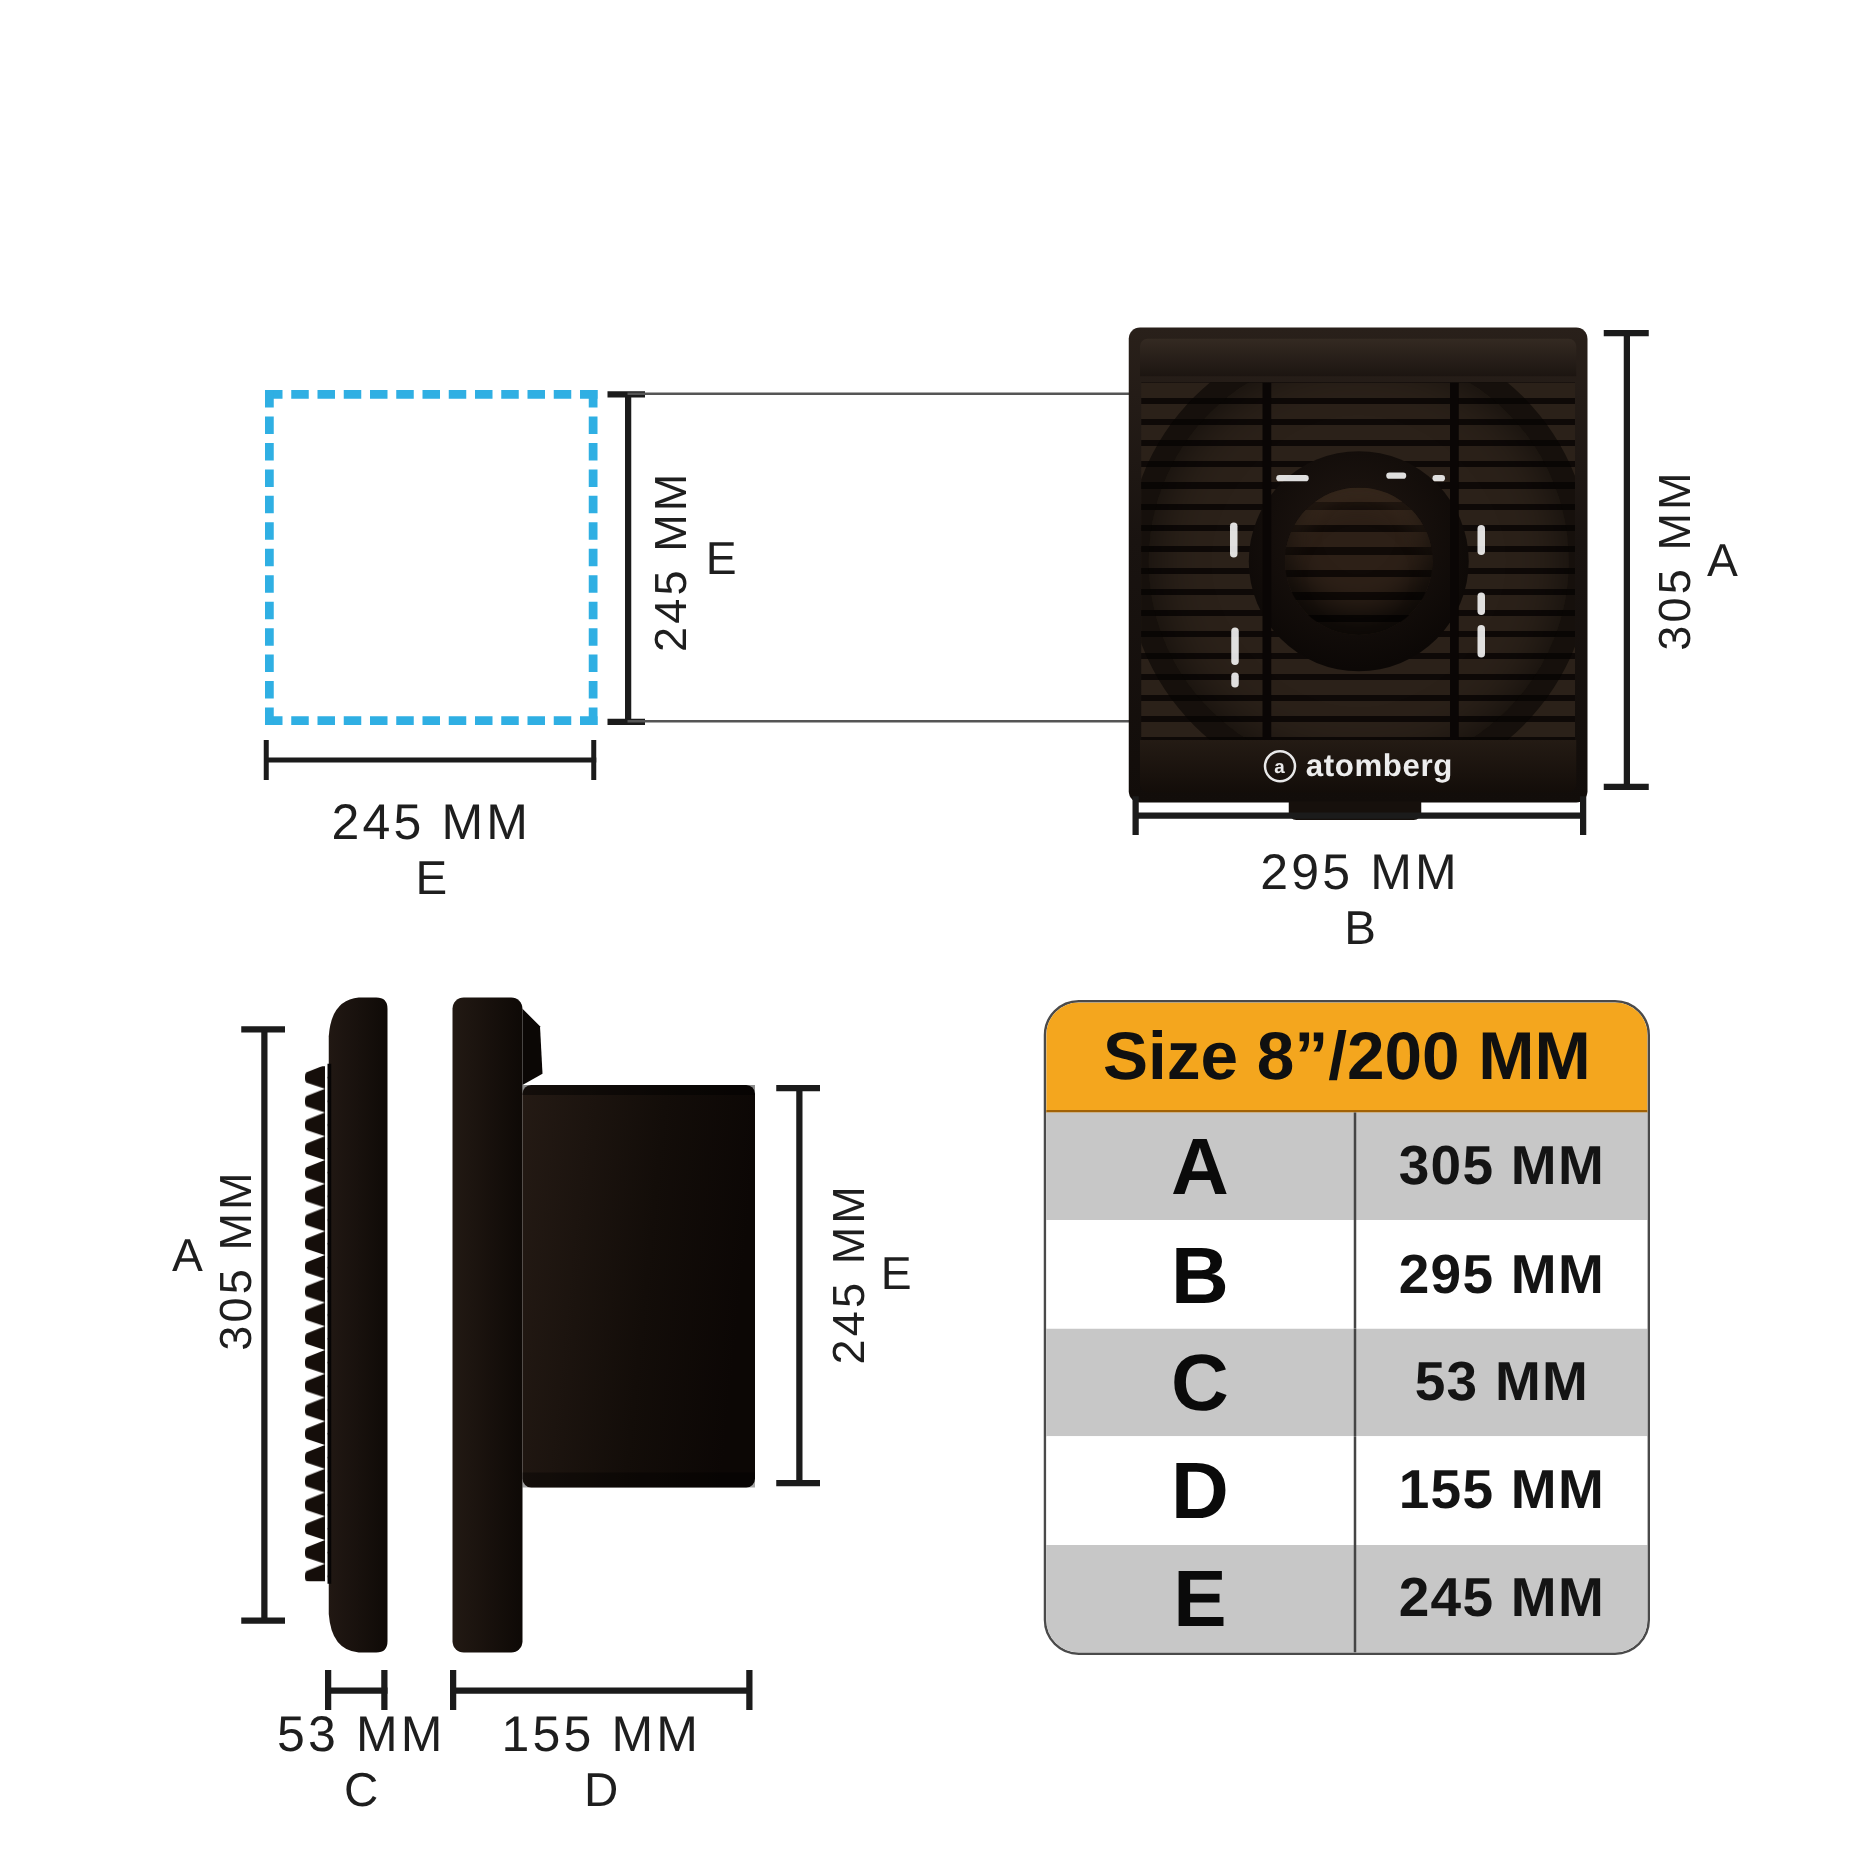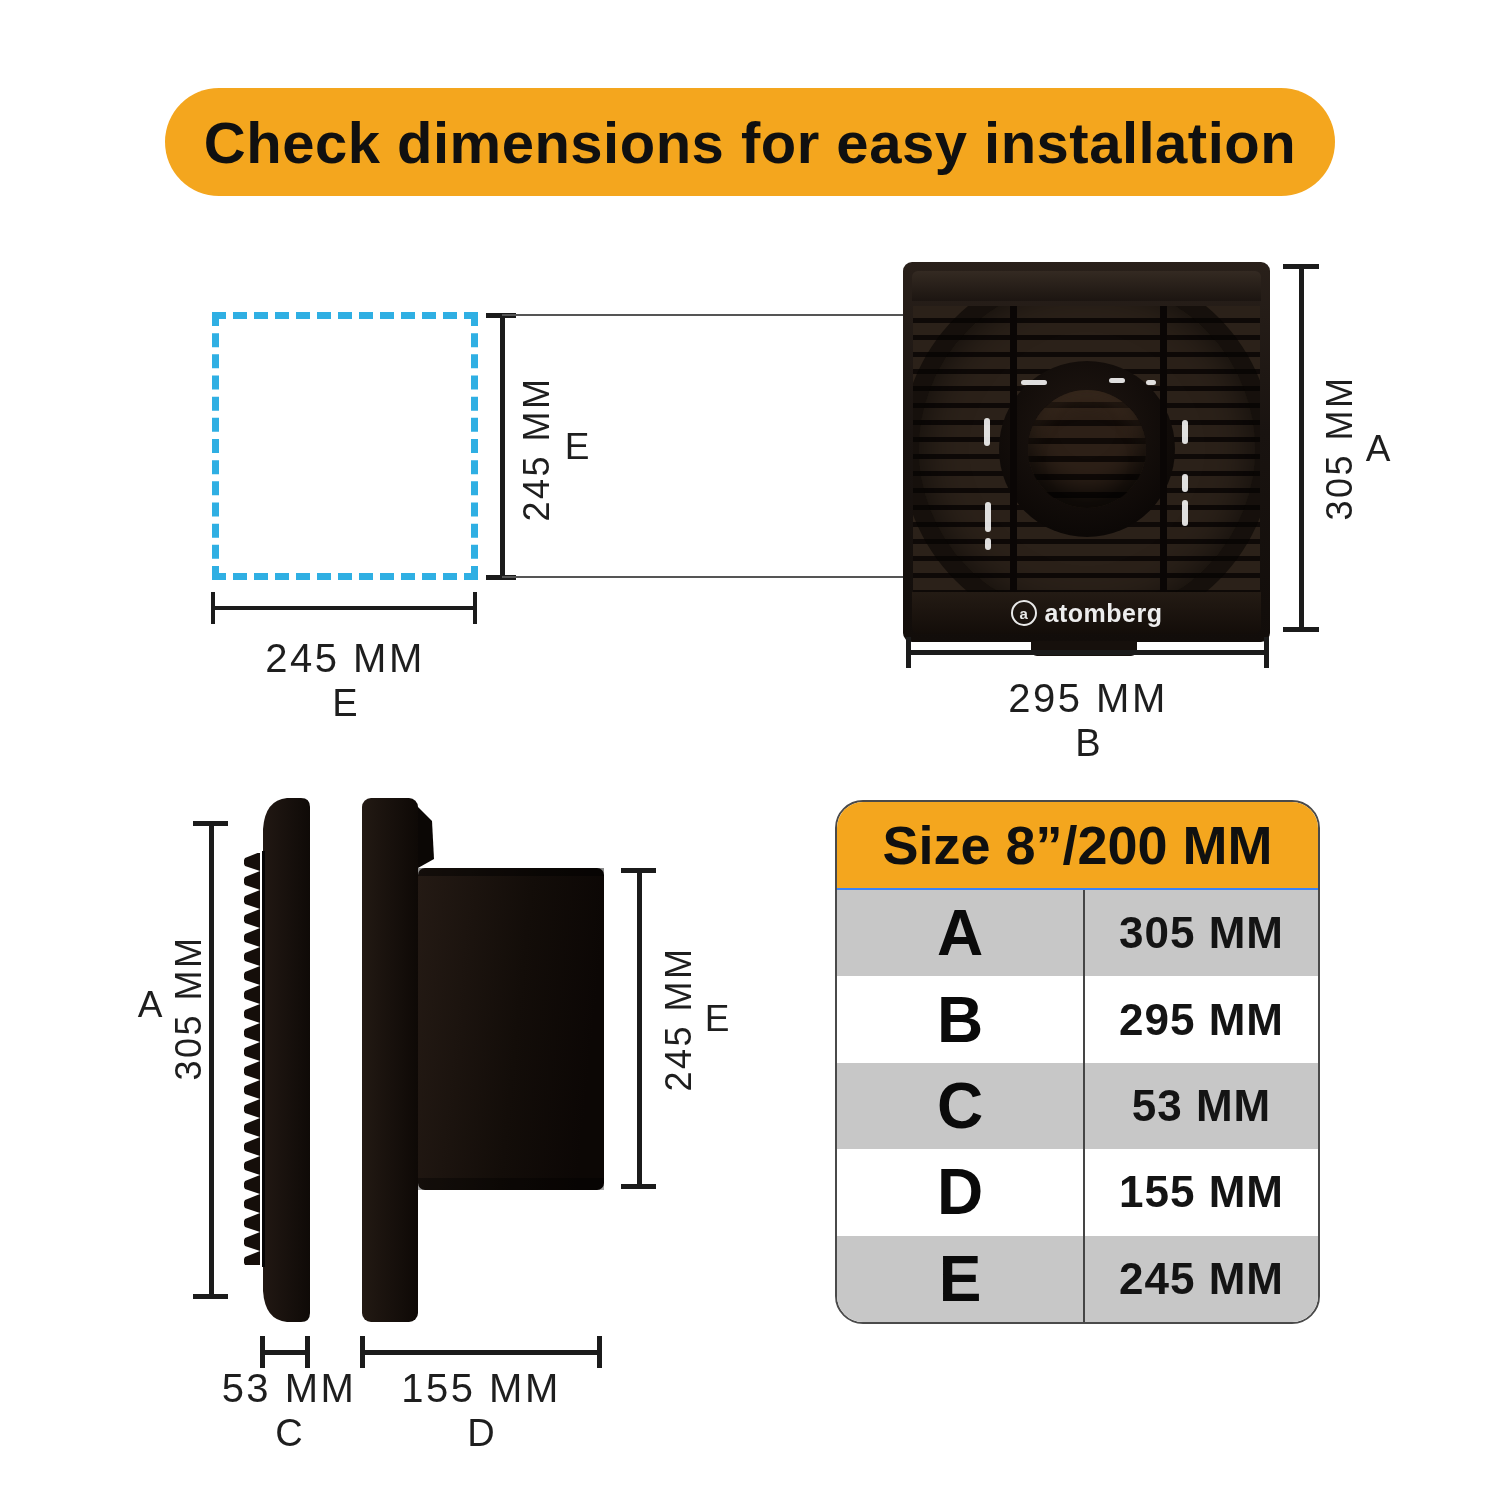--- a/index.html
+++ b/index.html
@@ -52,39 +52,36 @@
                display:flex;align-items:center;justify-content:center;gap:8px;}
   .logo-badge{width:22px;height:22px;border-radius:50%;border:2px solid #e9e9e9;color:#e9e9e9;
               font-size:15px;font-weight:700;display:flex;align-items:center;justify-content:center;line-height:1;}
   .logo-text{color:#ededed;font-size:25px;font-weight:700;letter-spacing:.5px;}
   .fan-foot{position:absolute;left:128px;top:379px;width:106px;height:15px;background:#16100c;
             border-radius:0 0 6px 6px;}
 
   
   .stable{position:absolute;left:835px;top:800px;width:485px;height:524px;border-radius:28px;
           border:2px solid #4a4a4a;overflow:hidden;display:flex;flex-direction:column;background:#fff;box-sizing:border-box;}
-  .stable-header{height:86px;flex:none;background:#F4A61E;border-bottom:2px solid #3b82f6;
+  .stable-header{height:86px;flex:none;background:#F4A61E;border-bottom:2px solid #a16207;
                  display:flex;align-items:center;justify-content:center;}
   .stable-header span{font-size:54px;font-weight:700;color:#101010;}
   .srow{flex:1;display:flex;}
   .srow.gray{background:#C7C7C7;}
   .srow.white{background:#ffffff;}
   .scell-key{width:248px;flex:none;border-right:2px solid #454545;display:flex;align-items:center;justify-content:center;
              font-size:64px;font-weight:700;color:#0a0a0a;box-sizing:border-box;}
   .scell-val{flex:1;display:flex;align-items:center;justify-content:center;
              font-size:44px;font-weight:700;color:#141414;letter-spacing:1px;}
 </style>
 </head>
 <body>
 
 <div class="stage">
 
-  <div class="banner">
-    <span>Check dimensions for easy installation</span>
-  </div>
 
   <div class="hole"></div>
 
   <div class="vline" style="left:500px;top:315px;height:262px;"></div>
   <div class="caph" style="left:486px;top:313px;width:30px;"></div>
   <div class="caph" style="left:486px;top:575px;width:30px;"></div>
   <div class="thinline" style="left:502px;top:314px;width:403px;"></div>
   <div class="thinline" style="left:502px;top:576px;width:403px;"></div>
   <div class="dv rot" style="left:537px;top:449px;">245 MM</div>
   <div class="dl cc" style="left:577px;top:447px;">E</div>

